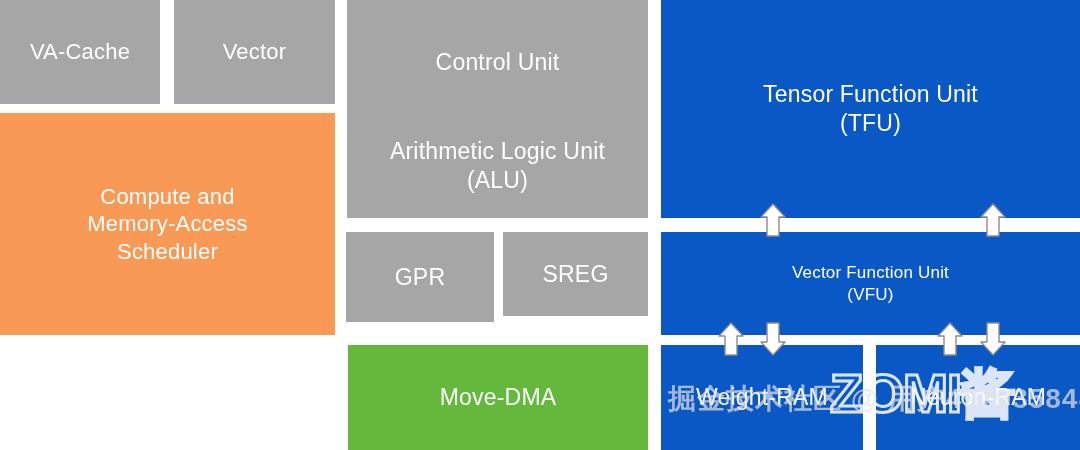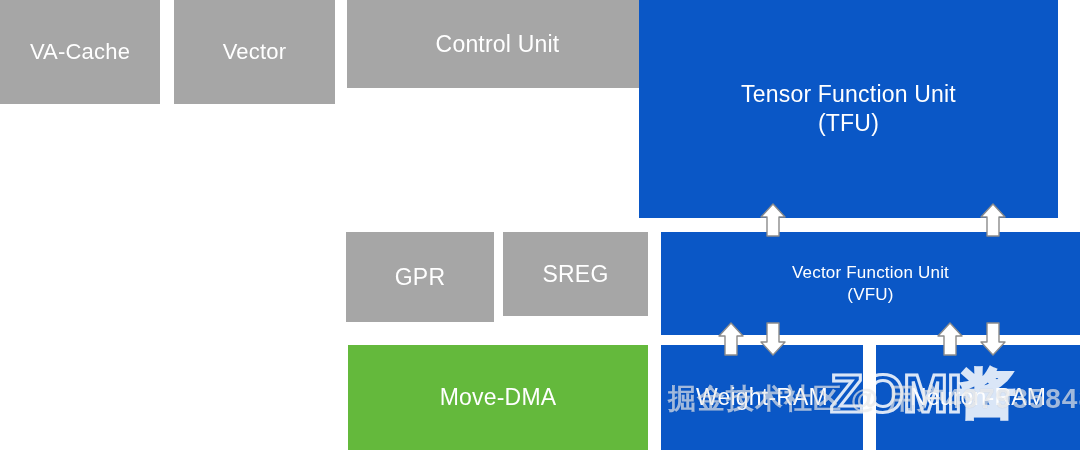--- a/index.html
+++ b/index.html
@@ -31,22 +31,22 @@
     user-select: none;
   }
   .gray   { background: #a6a6a6; }
   .orange { background: #f89a56; }
   .green  { background: #64b93c; }
   .blue   { background: #0a57c6; }
 
   
   .b-vacache   { left: 0px;   top: 0px;   width: 160px; height: 104px; font-size: 22px; }
   .b-icache    { left: 174px; top: 0px;   width: 161px; height: 104px; font-size: 22px; }
-  .b-control   { left: 347px; top: 0px;   width: 301px; height: 88px; font-size: 23px; text-align: center; }
-  .b-tfu       { left: 639px; top: 0px;   width: 419px; height: 218px; font-size: 23px; align-items: center; }
+  .b-control   { left: 347px; top: 0px;   width: 301px; height: 124px; font-size: 23px; text-align: center; }
+  .b-tfu       { left: 661px; top: 0px;   width: 419px; height: 218px; font-size: 23px; align-items: center; }
 
   .b-sched     { left: 0px;   top: 113px; width: 335px; height: 222px; font-size: 22px; }
   .b-alu       { left: 347px; top: 113px; width: 301px; height: 105px; font-size: 23px; }
 
   .b-gpr       { left: 346px; top: 232px; width: 148px; height: 90px; font-size: 23px; }
   .b-sreg      { left: 503px; top: 232px; width: 145px; height: 84px; font-size: 23px; }
   .b-vfu       { left: 661px; top: 232px; width: 419px; height: 103px; font-size: 17px; }
 
   .b-iodma     { left: 0px;   top: 345px; width: 335px; height: 105px; font-size: 23px; }
   .b-movedma   { left: 348px; top: 345px; width: 300px; height: 105px; font-size: 23px; }
@@ -110,21 +110,30 @@
 
   <div class="block gray b-control">
     <span>Control Unit</span>
   </div>
 
   <div class="block blue b-tfu">
     <span>Tensor Function Unit
 (TFU)</span>
   </div>
 
+  <div class="block orange b-sched">
+    <span>Compute and
+Memory-Access
+Scheduler</span>
+  </div>
 
+  <div class="block gray b-alu">
+    <span>Arithmetic Logic Unit
+(ALU)</span>
+  </div>
 
   <div class="block gray b-gpr">
     <span>GPR</span>
   </div>
 
   <div class="block gray b-sreg">
     <span>SREG</span>
   </div>
 
   <div class="block blue b-vfu">

